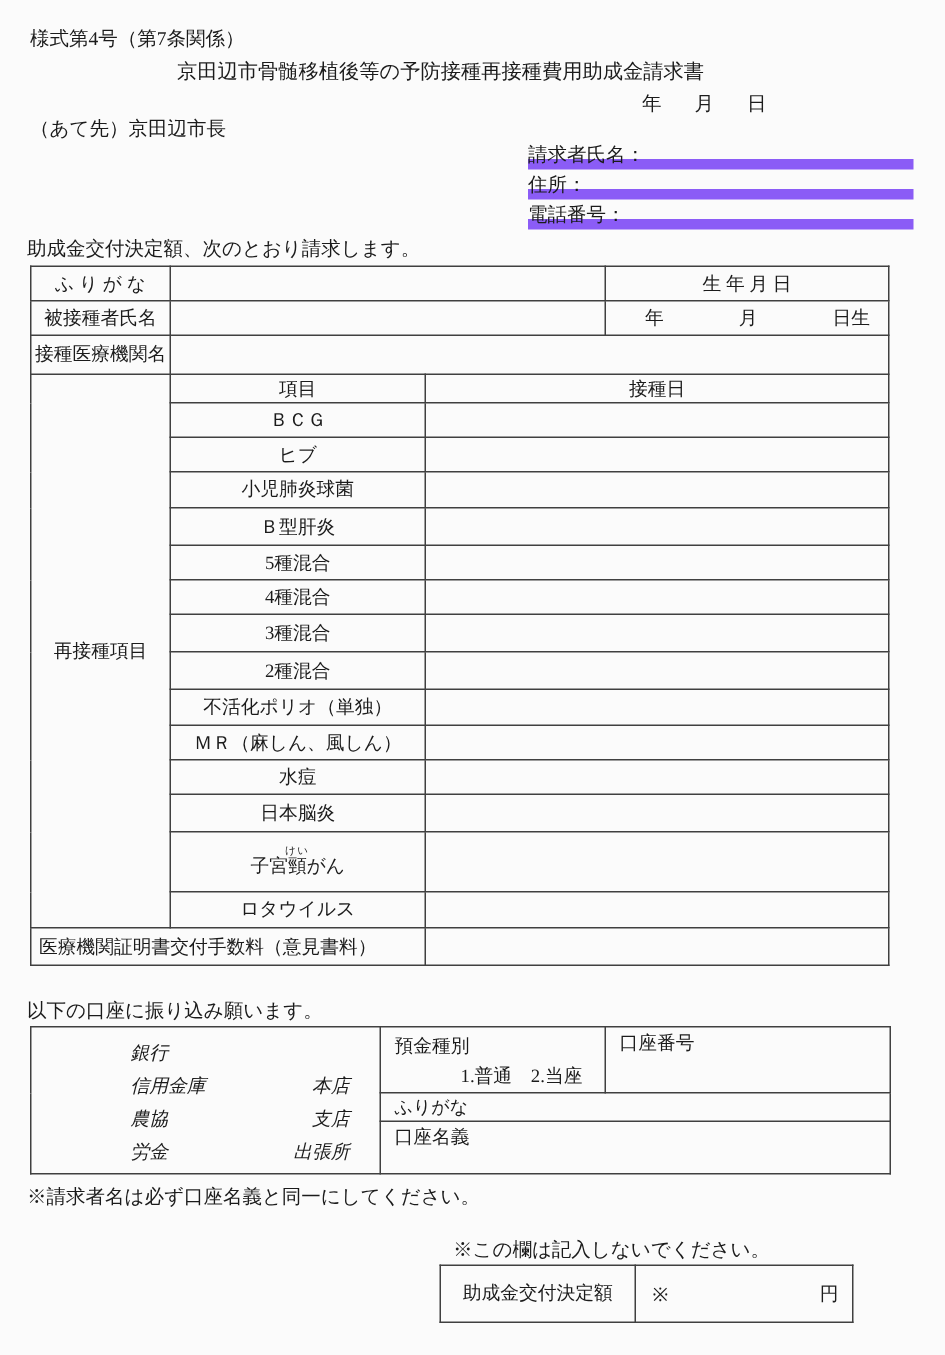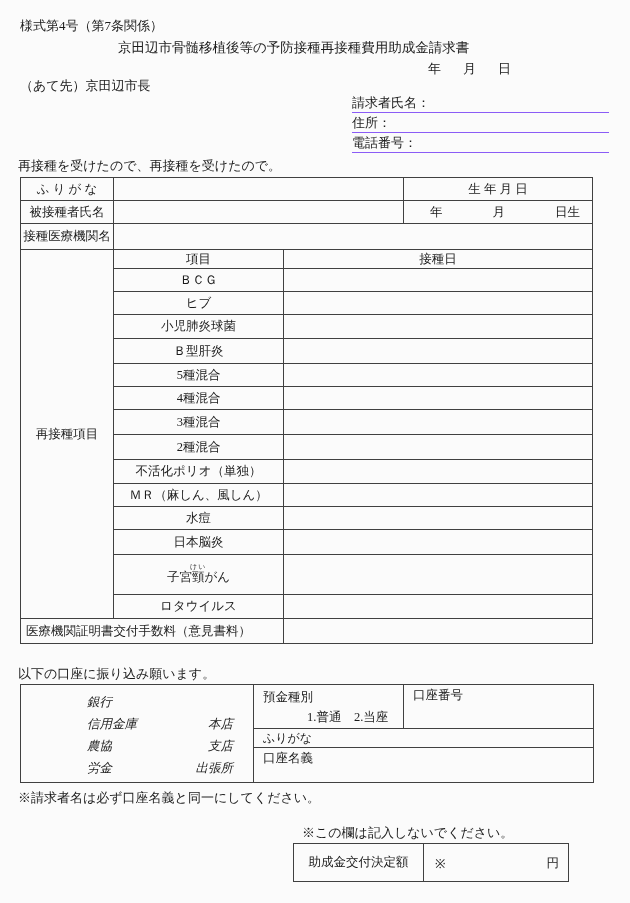--- a/index.html
+++ b/index.html
@@ -9,21 +9,21 @@
     color:#1b1b1b; font-family:"Liberation Serif","DejaVu Serif",serif;
     font-size:13px; overflow:hidden;
   }
   .abs { position:absolute; white-space:nowrap; }
   table { border-collapse:collapse; table-layout:fixed; }
   td { border:1px solid #404040; padding:0; font-size:12.5px; vertical-align:middle; overflow:hidden; }
   .c { text-align:center; }
   .l { text-align:left; }
   
   .field-line { position:absolute; left:352px; width:257px; height:20px;
-    border-bottom:1px solid #8b5cf6; font-size:13px; line-height:19px; }
+    border-bottom:7px solid #8b5cf6; font-size:13px; line-height:19px; }
   
   .date-line { display:flex; gap:22px; font-size:13px; }
   
   .birth-flex { display:flex; justify-content:space-between; padding:0 12px 0 26px; }
   
   .revax { text-align:center; vertical-align:middle; font-size:12.5px; }
   
   ruby rt { font-size:7px; letter-spacing:1px; }
   
   .bank-left-grid { padding:6px 20px 0 66px;font-style:italic; }
@@ -52,21 +52,21 @@
   <div class="field-line" style="top:93px;">
     <span>請求者氏名：</span>
   </div>
   <div class="field-line" style="top:113px;">
     <span>住所：</span>
   </div>
   <div class="field-line" style="top:133px;">
     <span>電話番号：</span>
   </div>
 
-  <div class="abs" style="left:18px; top:157px;">再接種を受けたので、再接種を受けたので。</div>
+  <div class="abs" style="left:18px; top:157px;">助成金交付決定額、次のとおり請求します。</div>
 
   <table class="abs" style="left:20px; top:177px; width:572px;">
     <colgroup>
         <col style="width:93px">
         <col style="width:170px">
         <col style="width:120px">
         <col style="width:189px">
       </colgroup>
     <tbody>
         <tr style="height:23px;">

